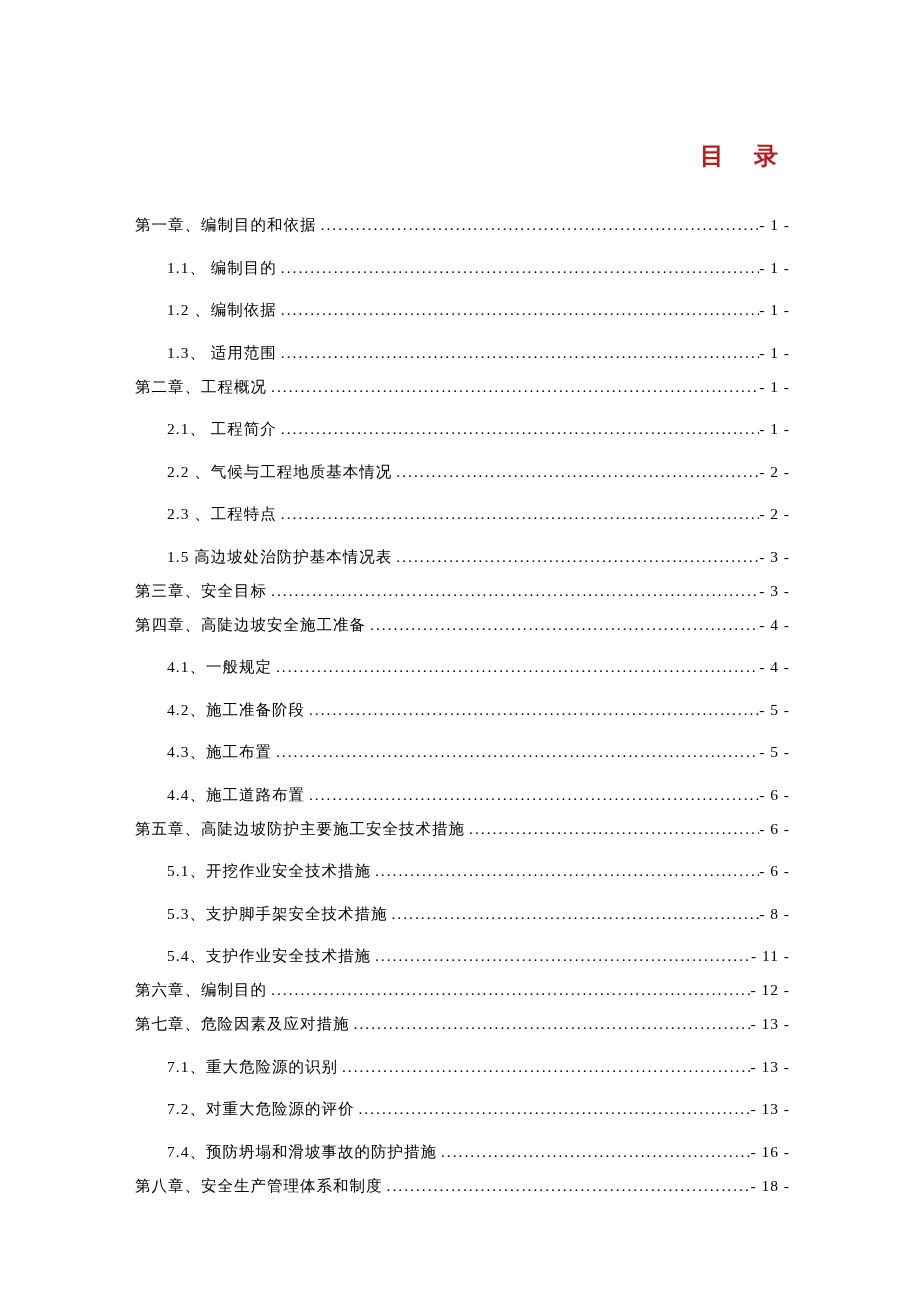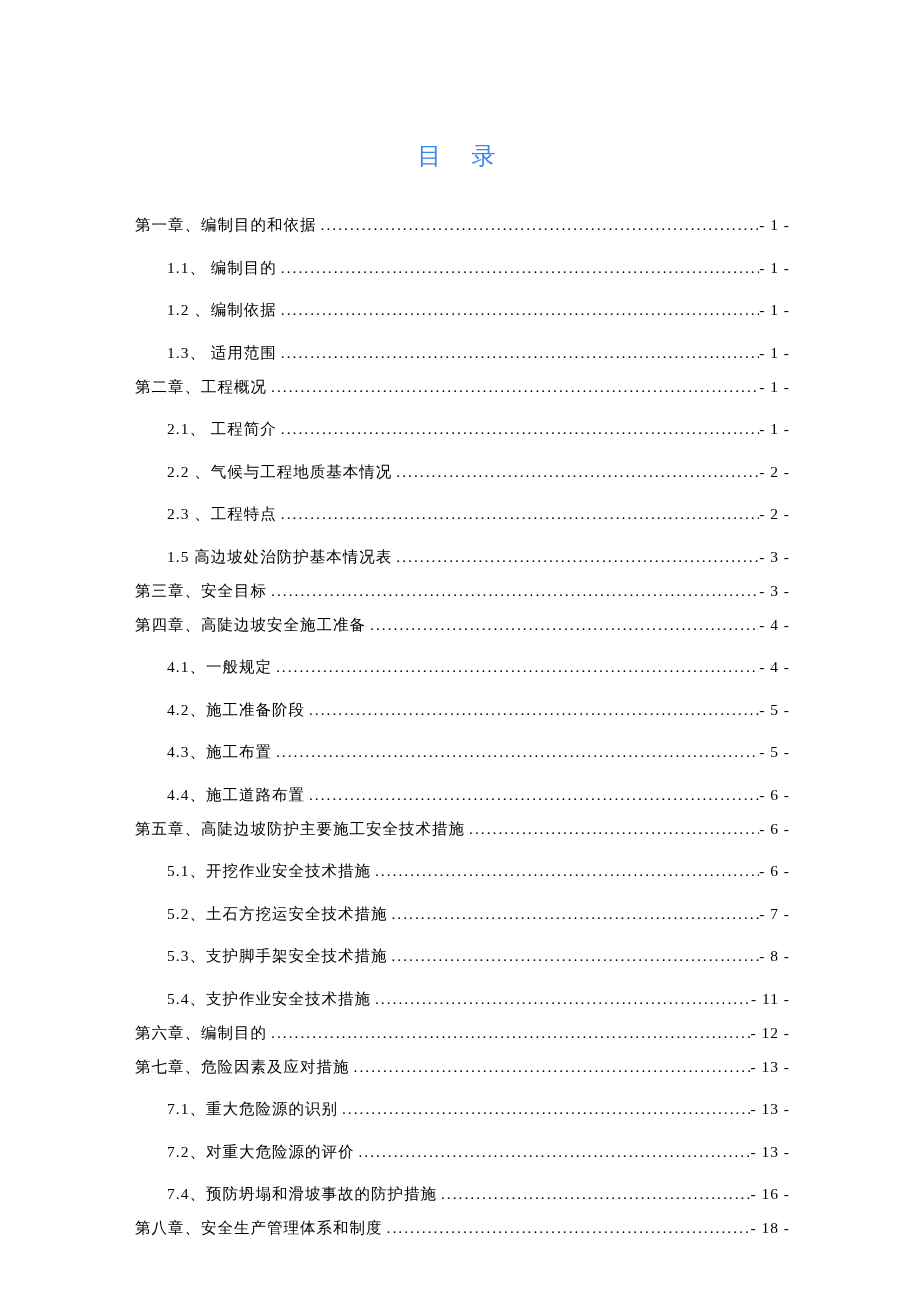--- a/index.html
+++ b/index.html
@@ -5,24 +5,24 @@
     * { margin: 0; padding: 0; box-sizing: border-box; }
     body {
       width: 920px;
       height: 1302px;
       background: #ffffff;
       font-family: "SimSun", "宋体", serif;
       padding: 140px 130px 100px 135px;
       color: #000;
     }
     .title {
-      text-align: center;
+      text-align: right;
       font-size: 24px;
-      font-weight: normal;
-      color: #3b82f6;
+      font-weight: bold;
+      color: #b91c1c;
       letter-spacing: 12px;
       margin-bottom: 45px;
     }
     .toc {
       font-size: 15.5px;
       line-height: 1;
     }
     .toc-entry {
       display: flex;
       align-items: center;
@@ -140,25 +140,20 @@
       <span class="toc-label">第五章、高陡边坡防护主要施工安全技术措施</span>
       <span class="toc-dots"></span>
       <span class="toc-page">- 6 -</span>
     </div>
     <div class="toc-entry level-2">
       <span class="toc-label">5.1、开挖作业安全技术措施</span>
       <span class="toc-dots"></span>
       <span class="toc-page">- 6 -</span>
     </div>
     <div class="toc-entry level-2">
-      <span class="toc-label">5.2、土石方挖运安全技术措施</span>
-      <span class="toc-dots"></span>
-      <span class="toc-page">- 7 -</span>
-    </div>
-    <div class="toc-entry level-2">
       <span class="toc-label">5.3、支护脚手架安全技术措施</span>
       <span class="toc-dots"></span>
       <span class="toc-page">- 8 -</span>
     </div>
     <div class="toc-entry level-2">
       <span class="toc-label">5.4、支护作业安全技术措施</span>
       <span class="toc-dots"></span>
       <span class="toc-page">- 11 -</span>
     </div>
     <div class="toc-entry level-1">

